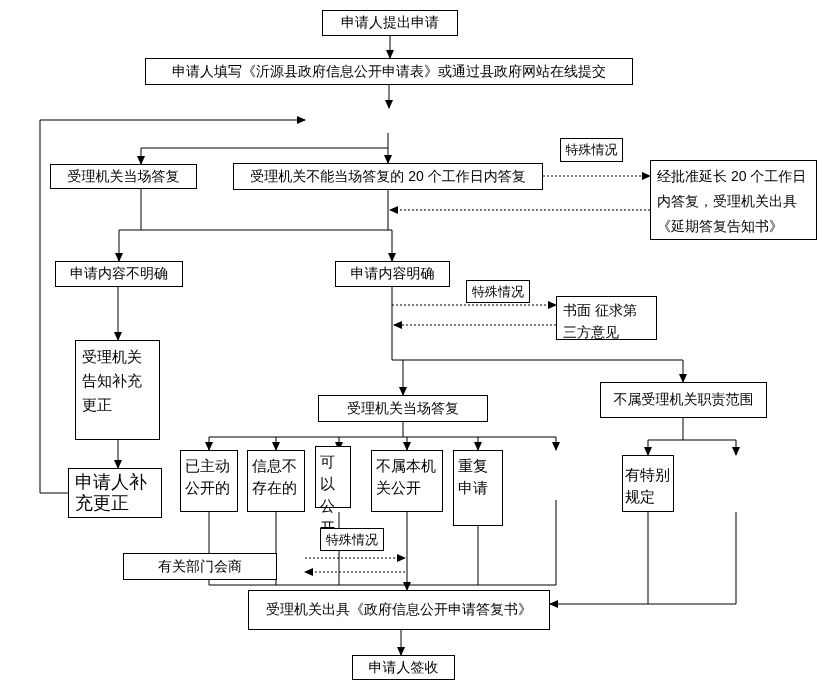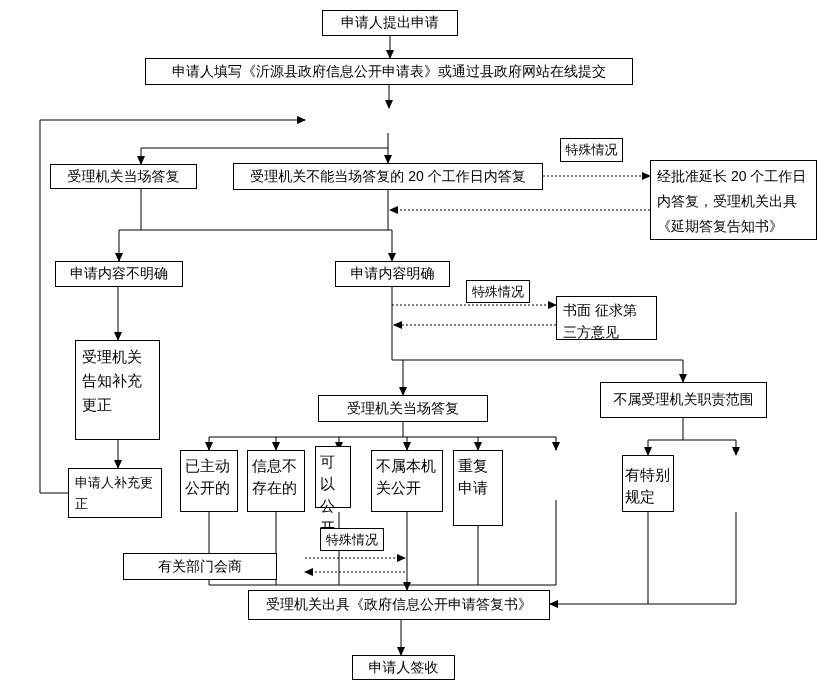--- a/index.html
+++ b/index.html
@@ -99,37 +99,37 @@
   <div class="node c small" style="left:466px;top:280px;width:64px;height:23px">特殊情况</div>
 
   <div class="node m" style="left:556px;top:296px;width:101px;height:44px;padding:2px 6px;line-height:22px;font-size:14px">书面 征求第三方意见</div>
 
   <div class="node m" style="left:75px;top:340px;width:85px;height:100px;padding:4px 6px;line-height:24px;font-size:15px">受理机关告知补充更正</div>
 
   <div class="node c" style="left:318px;top:395px;width:170px;height:27px">受理机关当场答复</div>
 
   <div class="node c" style="left:600px;top:382px;width:167px;height:36px">不属受理机关职责范围</div>
 
-  <div class="node m" style="left:68px;top:468px;width:94px;height:50px;padding:3px 6px;line-height:21px;font-size:13px">申请人补充更正</div>
+  <div class="node m" style="left:68px;top:468px;width:94px;height:50px;padding:3px 6px;line-height:21px;font-size:18px">申请人补充更正</div>
 
   <div class="node m" style="left:180px;top:450px;width:58px;height:62px;padding:4px;line-height:22px;font-size:15px">已主动公开的</div>
 
   <div class="node m" style="left:247px;top:450px;width:58px;height:62px;padding:4px;line-height:22px;font-size:15px">信息不存在的</div>
 
   <div class="node m" style="left:315px;top:446px;width:36px;height:62px;padding:4px;line-height:22px;font-size:15px">可以公开</div>
 
   <div class="node m" style="left:371px;top:450px;width:72px;height:62px;padding:4px;line-height:22px;font-size:15px">不属本机关公开</div>
 
   <div class="node m" style="left:453px;top:450px;width:50px;height:76px;padding:4px;line-height:22px;font-size:15px">重复申请</div>
 
 
   <div class="node m" style="left:622px;top:455px;width:52px;height:57px;padding:8px 2px;line-height:22px;font-size:15px">有特别规定</div>
 
 
   <div class="node c small" style="left:320px;top:528px;width:64px;height:23px">特殊情况</div>
 
   <div class="node c" style="left:123px;top:553px;width:154px;height:27px">有关部门会商</div>
 
-  <div class="node c" style="left:248px;top:590px;width:302px;height:30px">受理机关出具《政府信息公开申请答复书》</div>
+  <div class="node c" style="left:248px;top:590px;width:302px;height:40px">受理机关出具《政府信息公开申请答复书》</div>
 
   <div class="node c" style="left:352px;top:655px;width:103px;height:25px">申请人签收</div>
 
 </div>
 
 </body></html>

